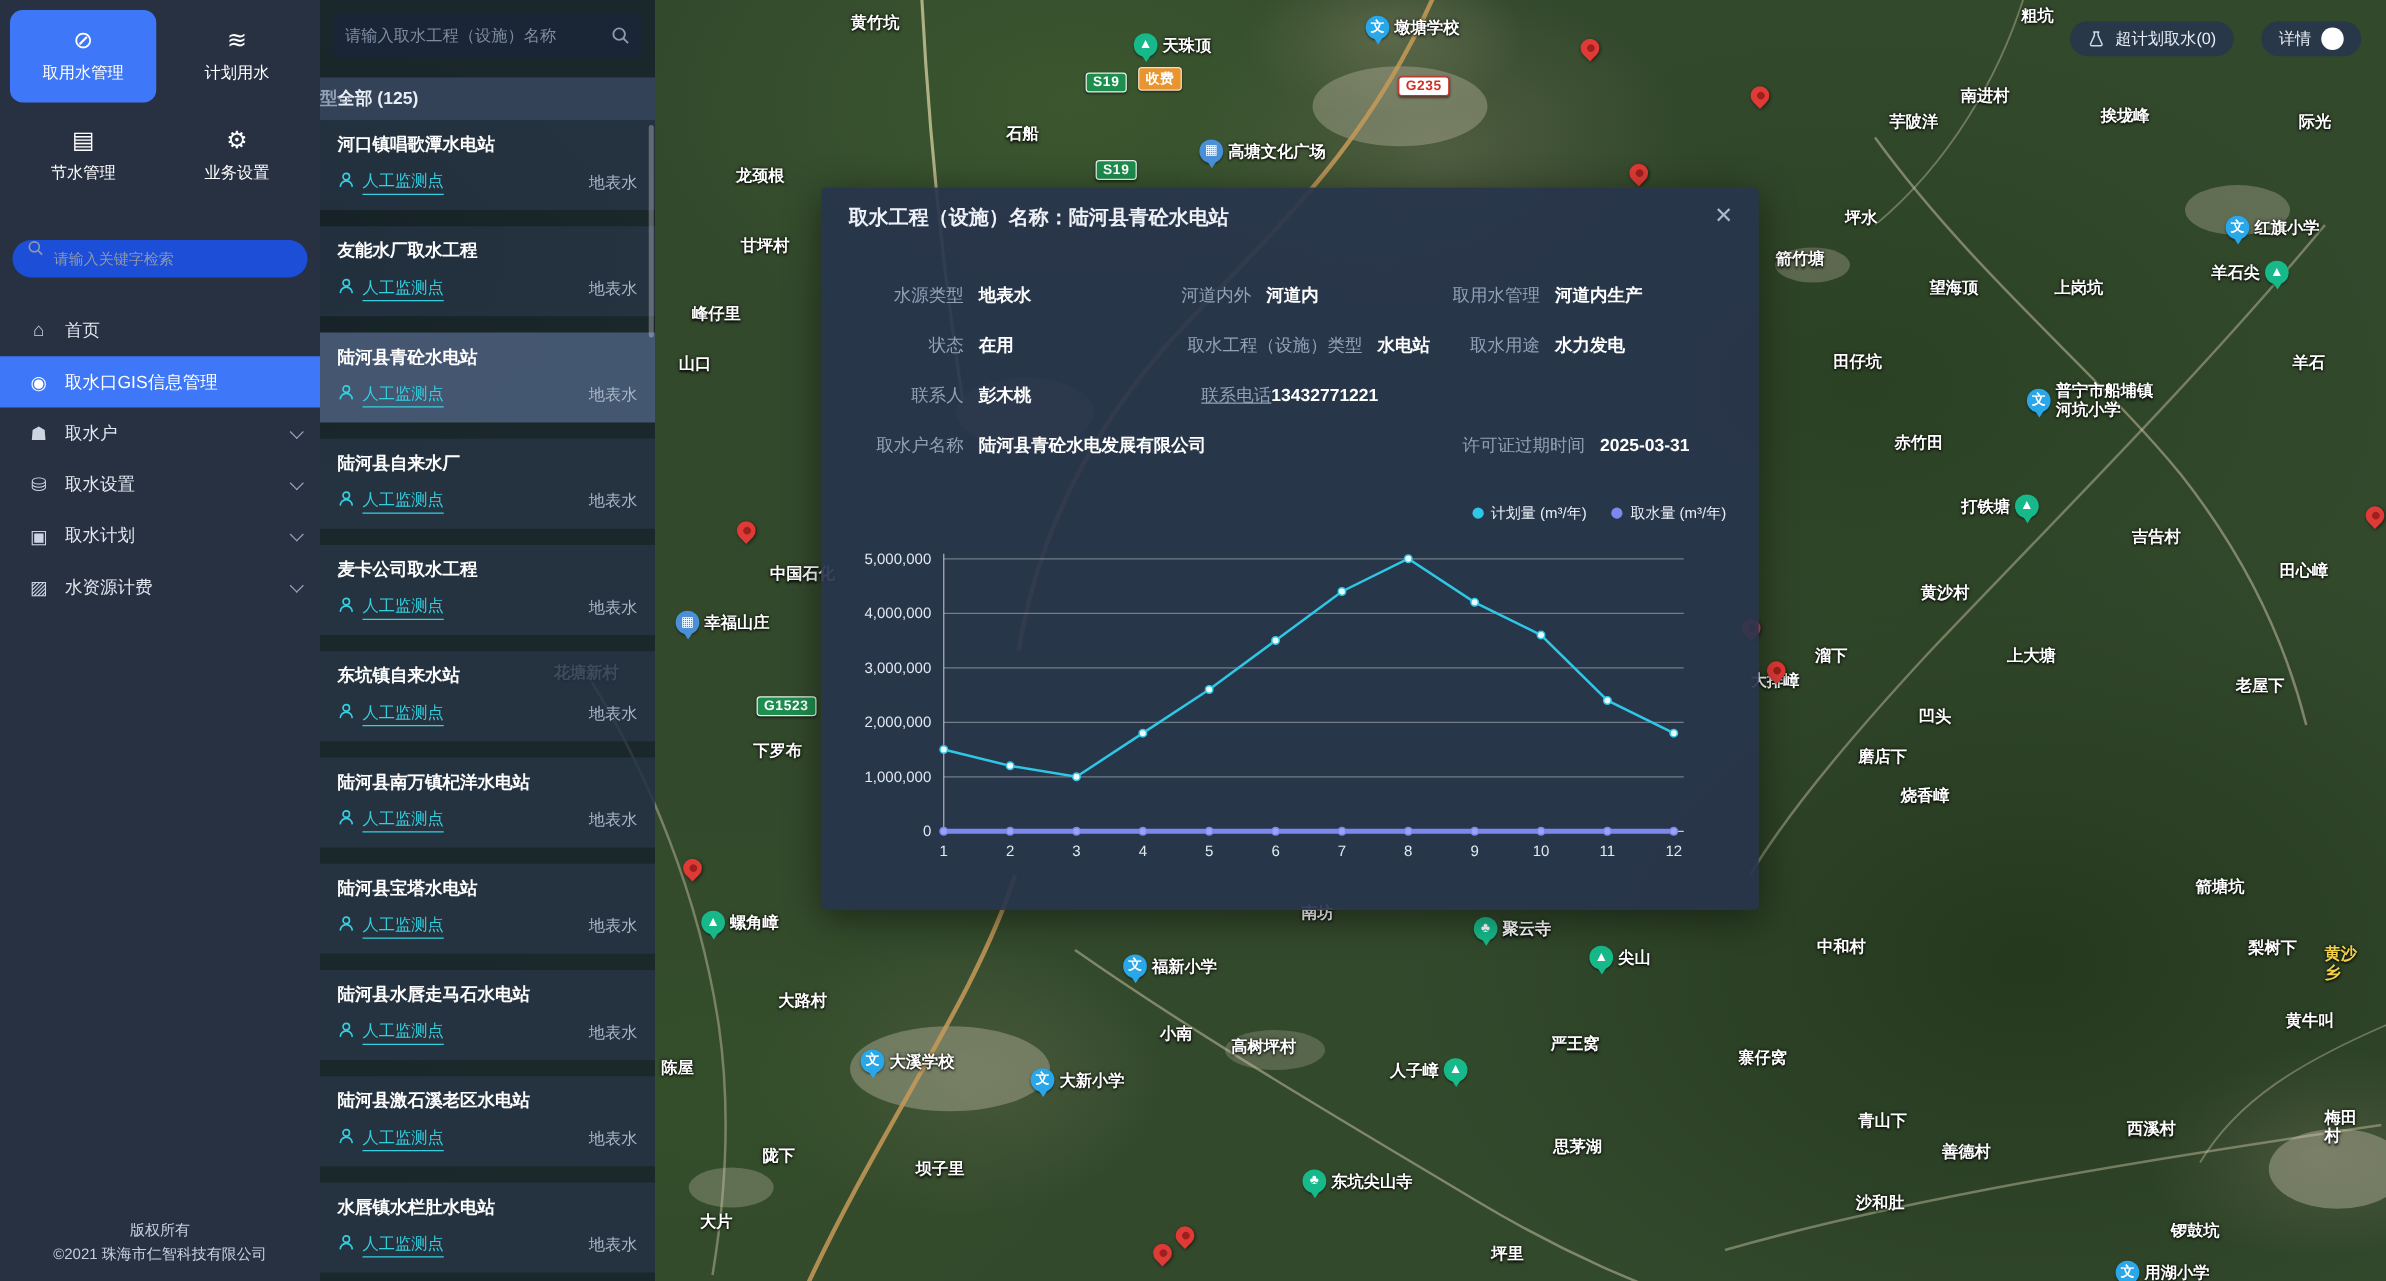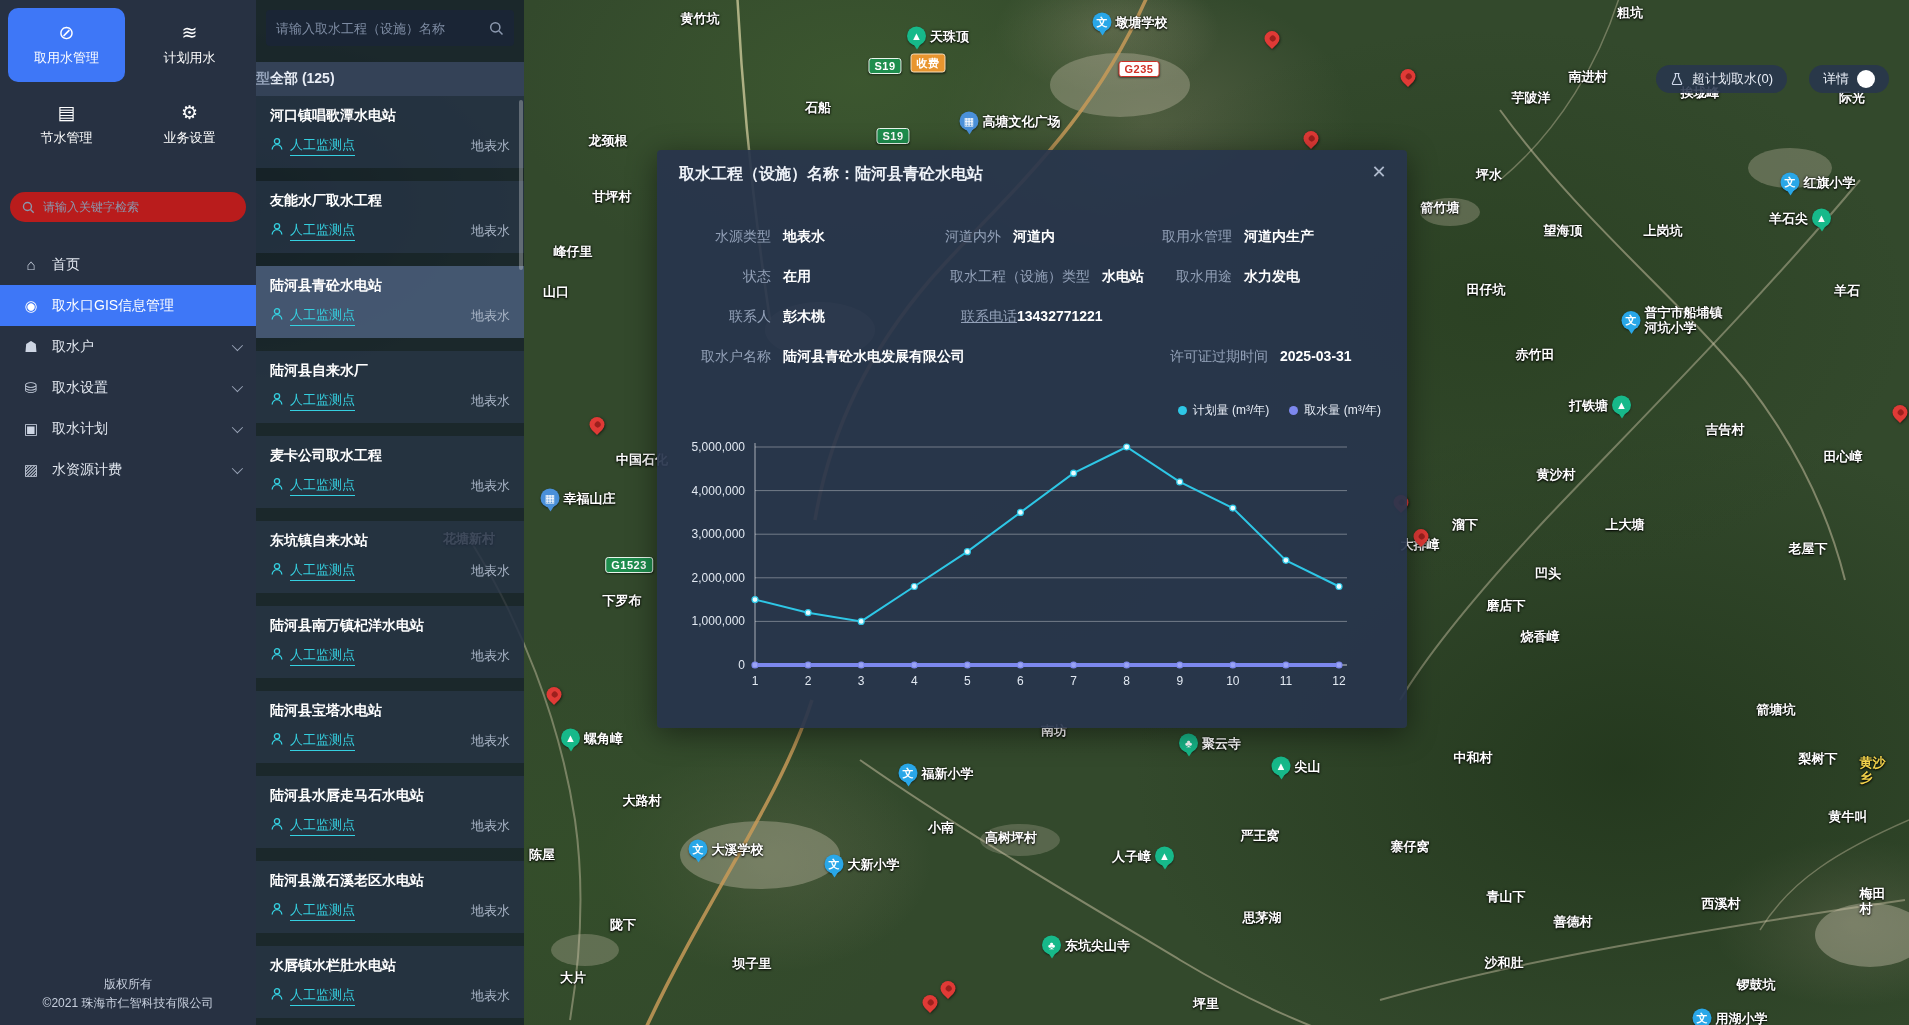--- a/index.html
+++ b/index.html
@@ -42,33 +42,33 @@
     border-radius:50%; background:#9c201d; }
   .shield { position:absolute; transform:translate(-50%,-50%); font-size:11px; font-weight:bold;
     padding:1px 5px; border-radius:3px; letter-spacing:.5px; box-shadow:0 1px 2px rgba(0,0,0,.5); }
   .shield.green { background:#1e8e4e; color:#fff; border:1px solid #e9f5ec; }
   .shield.red { background:#fff; color:#d03127; border:1px solid #d03127; }
   .shield.orange { background:#e8952f; color:#fff; border:1px solid #f7e0bd; }
 
   
   .tr-controls { position:absolute; top:17px; right:20px; display:flex; gap:22px; align-items:center; z-index:15; }
   .pill { display:flex; align-items:center; gap:8px; height:28px; padding:0 14px; border-radius:15px;
-    background:rgba(40,53,77,.88); color:#e8edf6; font-size:13px; cursor:pointer;margin-top:48px; }
+    background:rgba(40,53,77,.88); color:#e8edf6; font-size:13px; cursor:pointer; }
   .toggle-knob { width:18px; height:18px; border-radius:50%; background:#fff; }
 
   
   .sidebar { position:absolute; left:0; top:0; width:256px; height:1025px; background:#273142;
     z-index:30; display:flex; flex-direction:column; }
   .tiles { display:grid; grid-template-columns:1fr 1fr; gap:6px; padding:8px; }
   .tile { height:74px; border-radius:10px; display:flex; flex-direction:column; align-items:center;
     justify-content:center; gap:6px; color:#fff; font-size:13px; cursor:pointer; }
   .tile .t-icon { font-size:19px; line-height:20px; }
   .tile.active { background:#3e77f7; }
-  .side-search { margin:22px 10px 0 10px; height:30px; border-radius:15px; background:#b91c1c;
-    display:flex; align-items:center; padding:0 12px; gap:8px; }
+  .side-search { margin:22px 10px 0 10px; height:30px; border-radius:15px; background:#1d4ed8;
+    display:flex; padding:0 12px; gap:8px; }
   .side-search input { flex:1; background:transparent; border:none; outline:none; color:#cfd6e4;
     font-size:12px; font-family:inherit; }
   .side-search input::placeholder { color:#8b97ac; }
   .menu { margin-top:22px; flex:1; }
   .menu-item { height:41px; display:flex; align-items:center; gap:12px; padding:0 16px 0 22px;
     color:#e3e8f0; font-size:14px; cursor:pointer; }
   .menu-item.active { background:#3e77f7; color:#fff; }
   .menu-item .m-icon { width:18px; font-size:15px; text-align:center; color:#cdd5e3; flex:0 0 18px; }
   .menu-item.active .m-icon { color:#fff; }
   .menu-item .m-label { flex:1; }
@@ -186,21 +186,21 @@
         <div class="mlabel" style="left: 1054px; top: 730px;"><span>南坊</span></div>
         <div class="mlabel" style="left: 936px; top: 773px;"><span class="poi school">文</span><span>福新小学</span></div>
         <div class="mlabel" style="left: 941px; top: 827px;"><span>小南</span></div>
         <div class="mlabel" style="left: 1011px; top: 837px;"><span>高树坪村</span></div>
         <div class="mlabel" style="left: 862px; top: 864px;"><span class="poi school">文</span><span>大新小学</span></div>
         <div class="mlabel" style="left: 726px; top: 849px;"><span class="poi school">文</span><span>大溪学校</span></div>
         <div class="mlabel" style="left: 642px; top: 800px;"><span>大路村</span></div>
         <div class="mlabel" style="left: 542px; top: 854px;"><span>陈屋</span></div>
         <div class="mlabel" style="left: 623px; top: 924px;"><span>陇下</span></div>
         <div class="mlabel" style="left: 573px; top: 977px;"><span>大片</span></div>
-        <div class="mlabel" style="left: 752px; top: 963px;"><span>坝子里</span></div>
+        <div class="mlabel" style="left: 752px; top: 935px;"><span>坝子里</span></div>
         <div class="mlabel" style="left: 1086px; top: 945px;"><span class="poi temple">♣</span><span>东坑尖山寺</span></div>
         <div class="mlabel" style="left: 1143px; top: 856px;"><span>人子嶂</span><span class="poi peak">▲</span></div>
         <div class="mlabel" style="left: 1260px; top: 835px;"><span>严王窝</span></div>
         <div class="mlabel" style="left: 1262px; top: 917px;"><span>思茅湖</span></div>
         <div class="mlabel" style="left: 1210px; top: 743px;"><span class="poi temple">♣</span><span>聚云寺</span></div>
         <div class="mlabel" style="left: 1296px; top: 766px;"><span class="poi peak">▲</span><span>尖山</span></div>
         <div class="mlabel" style="left: 1206px; top: 1003px;"><span>坪里</span></div>
         <div class="mlabel" style="left: 1737px; top: 709px; margin-left: 39px;"><span>箭塘坑</span></div>
         <div class="mlabel" style="left: 1473px; top: 757px;"><span>中和村</span></div>
         <div class="mlabel" style="left: 1848px; top: 816px;"><span>黄牛叫</span></div>

